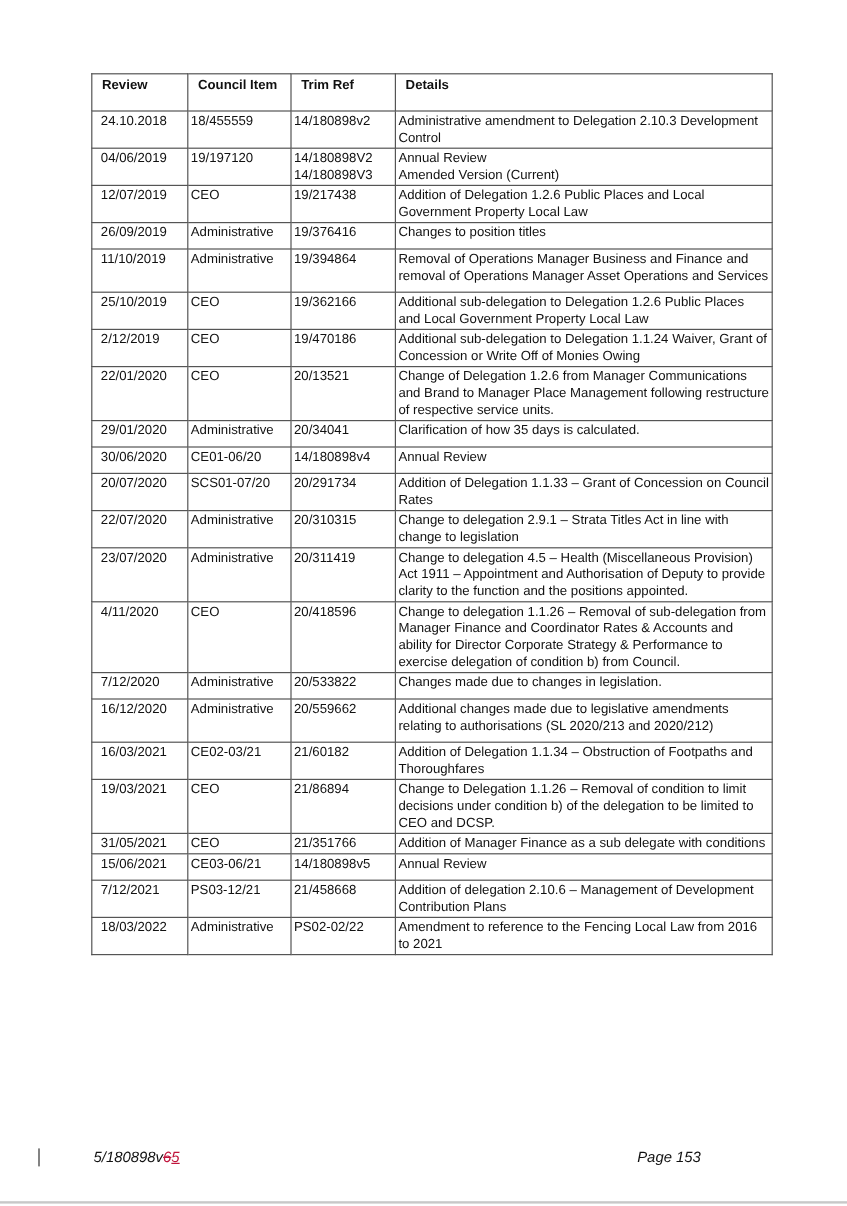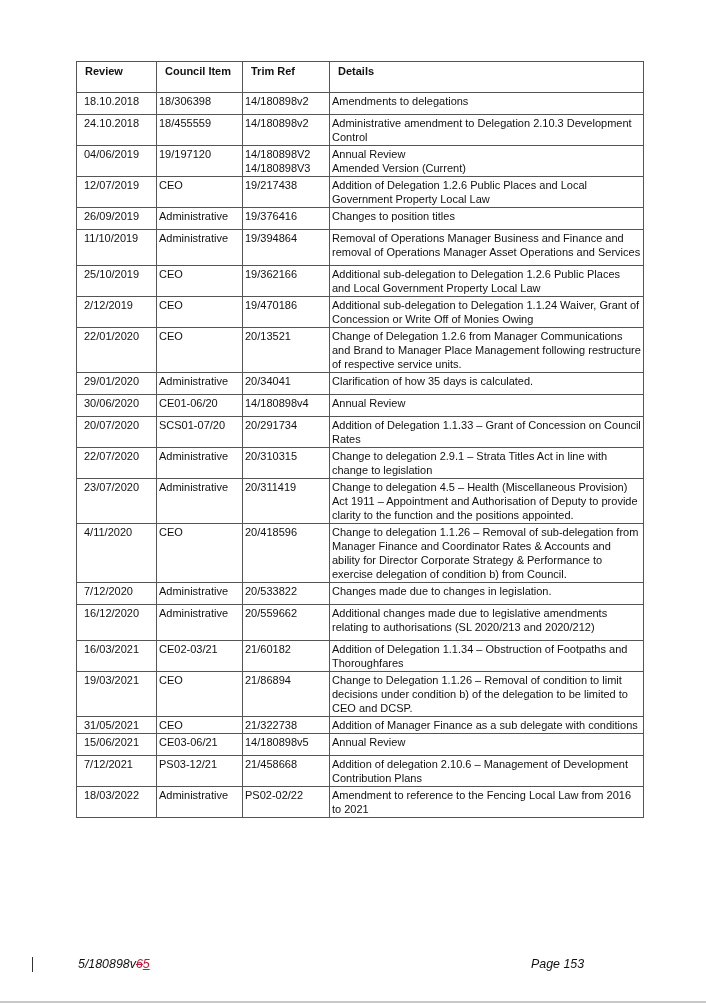--- a/index.html
+++ b/index.html
@@ -38,30 +38,20 @@
   <thead>
     <tr>
       <th>Review</th>
       <th>Council Item</th>
       <th>Trim Ref</th>
       <th class="c-details">Details</th>
     </tr>
   </thead>
   <tbody id="rows">
       <tr>
-        <td class="pad-extra">18.10.2018</td>
-        <td class="pad-extra">18/306398</td>
-        <td class="pad-extra">
-          <span class="trim-line">14/180898v2</span>
-        </td>
-        <td class="pad-extra">
-          <span class="trim-line">Amendments to delegations</span>
-        </td>
-      </tr>
-      <tr>
         <td>24.10.2018</td>
         <td>18/455559</td>
         <td>
           <span class="trim-line">14/180898v2</span>
         </td>
         <td>
           <span class="trim-line">Administrative amendment to Delegation 2.10.3 Development Control</span>
         </td>
       </tr>
       <tr>
@@ -233,21 +223,21 @@
           <span class="trim-line">21/86894</span>
         </td>
         <td>
           <span class="trim-line">Change to Delegation 1.1.26 – Removal of condition to limit decisions under condition b) of the delegation to be limited to CEO and DCSP.</span>
         </td>
       </tr>
       <tr>
         <td>31/05/2021</td>
         <td>CEO</td>
         <td>
-          <span class="trim-line">21/322738</span>
+          <span class="trim-line">21/351766</span>
         </td>
         <td>
           <span class="trim-line">Addition of Manager Finance as a sub delegate with conditions</span>
         </td>
       </tr>
       <tr>
         <td class="pad-extra">15/06/2021</td>
         <td class="pad-extra">CE03-06/21</td>
         <td class="pad-extra">
           <span class="trim-line">14/180898v5</span>

